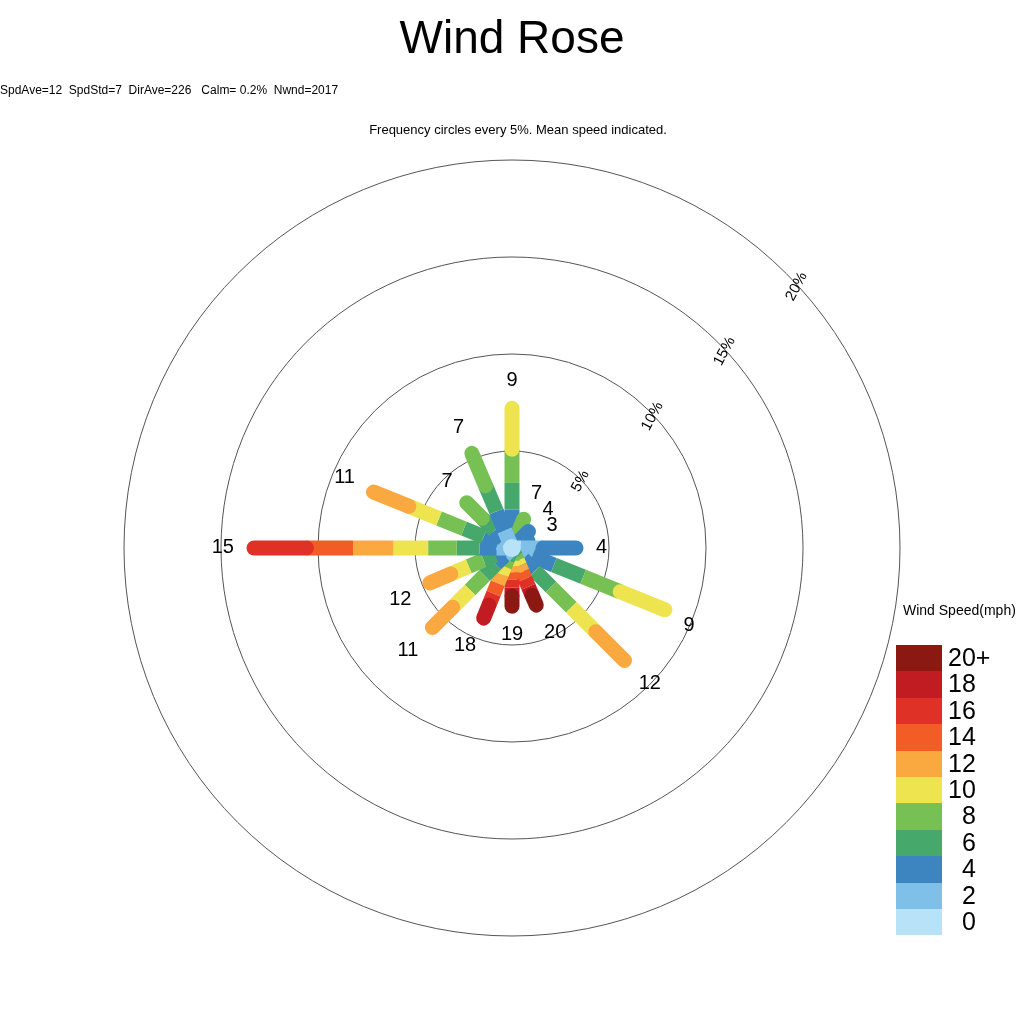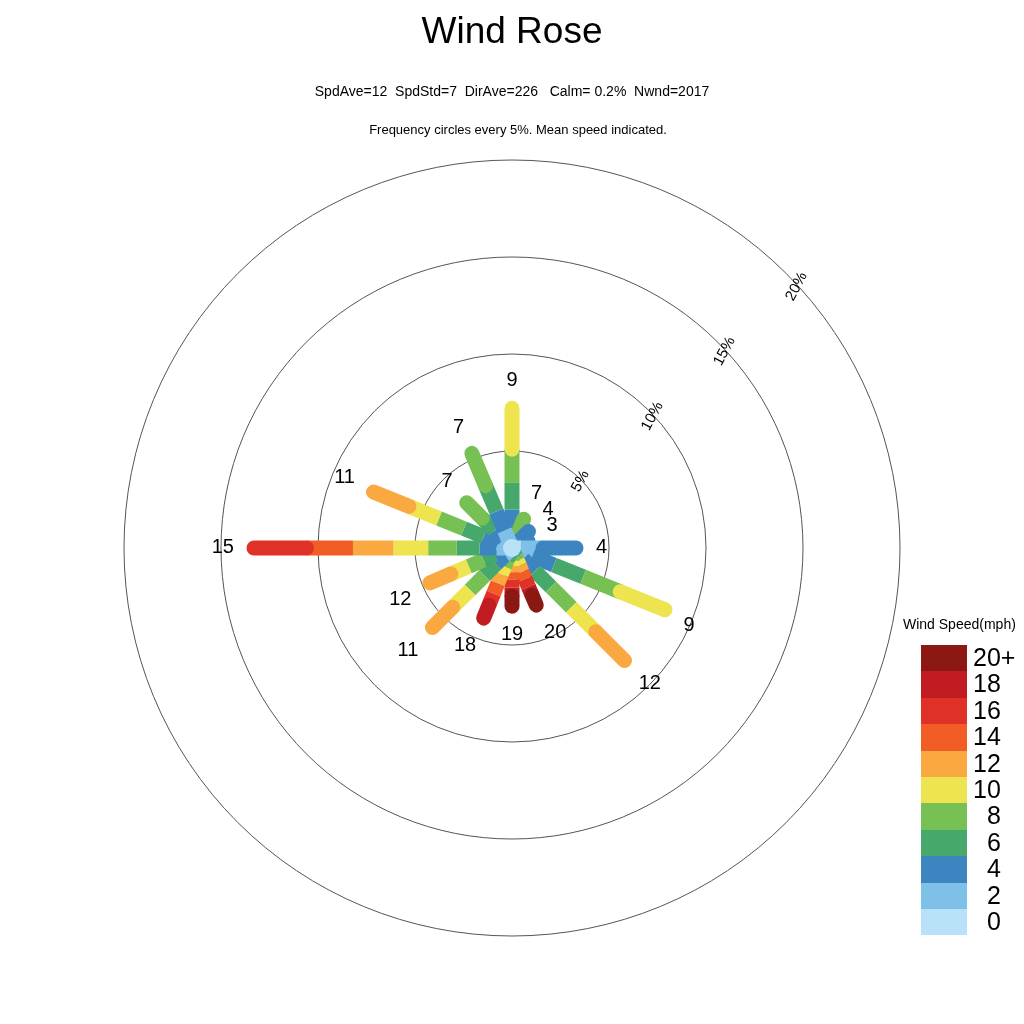--- a/index.html
+++ b/index.html
@@ -14,32 +14,32 @@
     background: #ffffff;
     font-family: "Liberation Sans", sans-serif;
     overflow: hidden;
   }
   #title {
     position: absolute;
     top: 10px;
     left: 0;
     width: 1024px;
     text-align: center;
-    font-size: 37px;
+    font-size: 46px;
     font-weight: normal;
     color: #000;
     letter-spacing: 0px;
   }
   #stats {
     position: absolute;
     top: 83px;
     left: 0;
     width: 1024px;
-    text-align: center;
-    font-size: 14px;
+    text-align: left;
+    font-size: 12px;
     color: #000;
     white-space: pre;
   }
   #note {
     position: absolute;
     top: 122px;
     left: 0;
     width: 1024px;
     text-align: center;
     font-size: 13px;
@@ -47,28 +47,28 @@
     padding-left: 6px;
   }
   #rose-svg {
     position: absolute;
     top: 0;
     left: 0;
   }
   #legend-title {
     position: absolute;
     left: 903px;
-    top: 616px;
+    top: 602px;
     font-size: 14px;
     color: #000;
     white-space: nowrap;
   }
   #legend {
     position: absolute;
-    left: 921px;
+    left: 896px;
     top: 645px;
     width: 100px;
   }
   .legend-row {
     position: relative;
     height: 26.4px;
   }
   .legend-swatch {
     position: absolute;
     left: 0;

